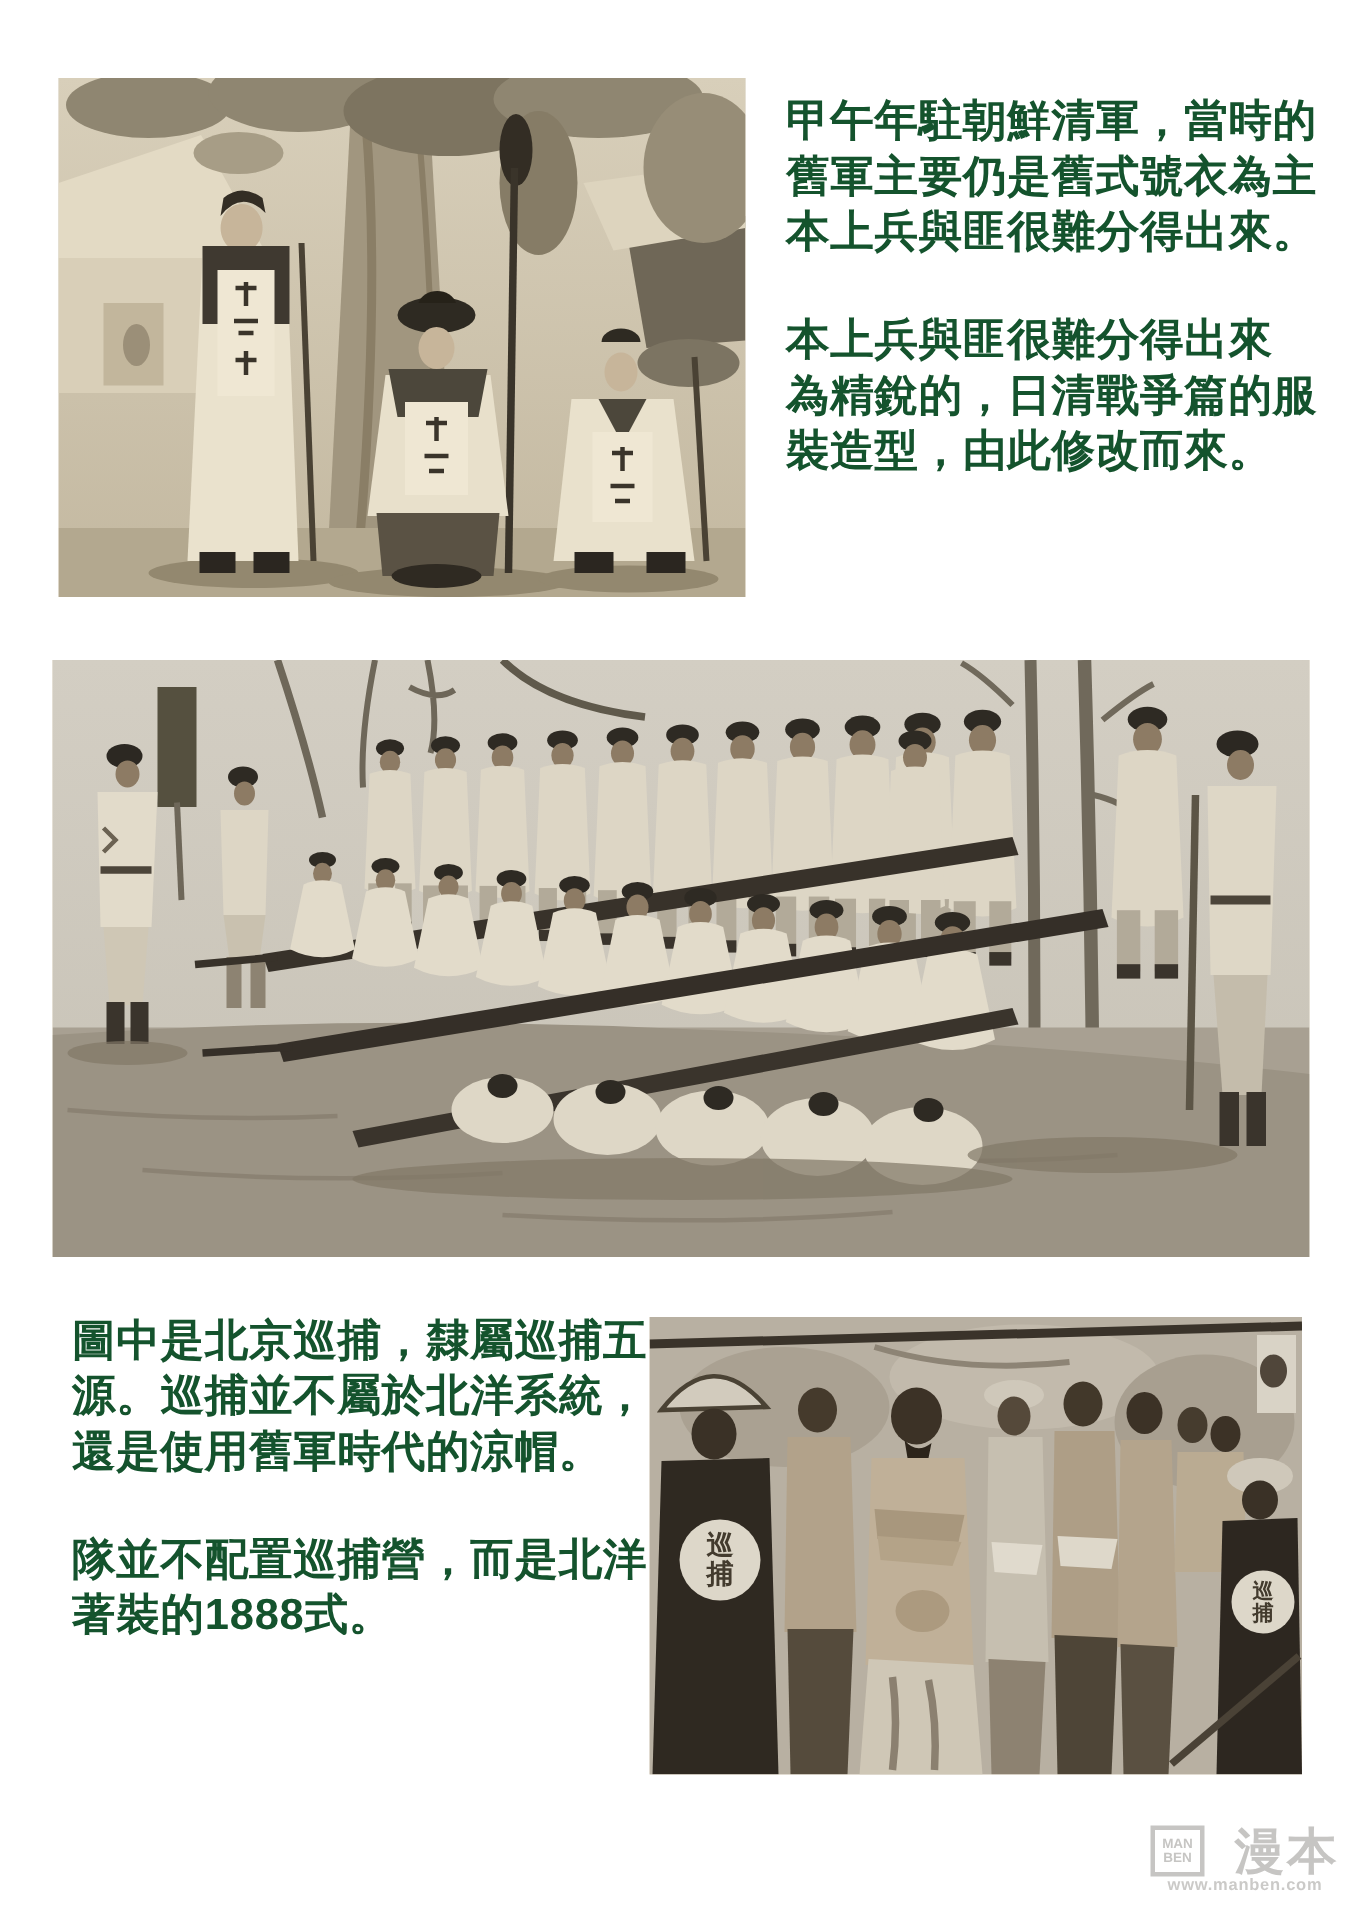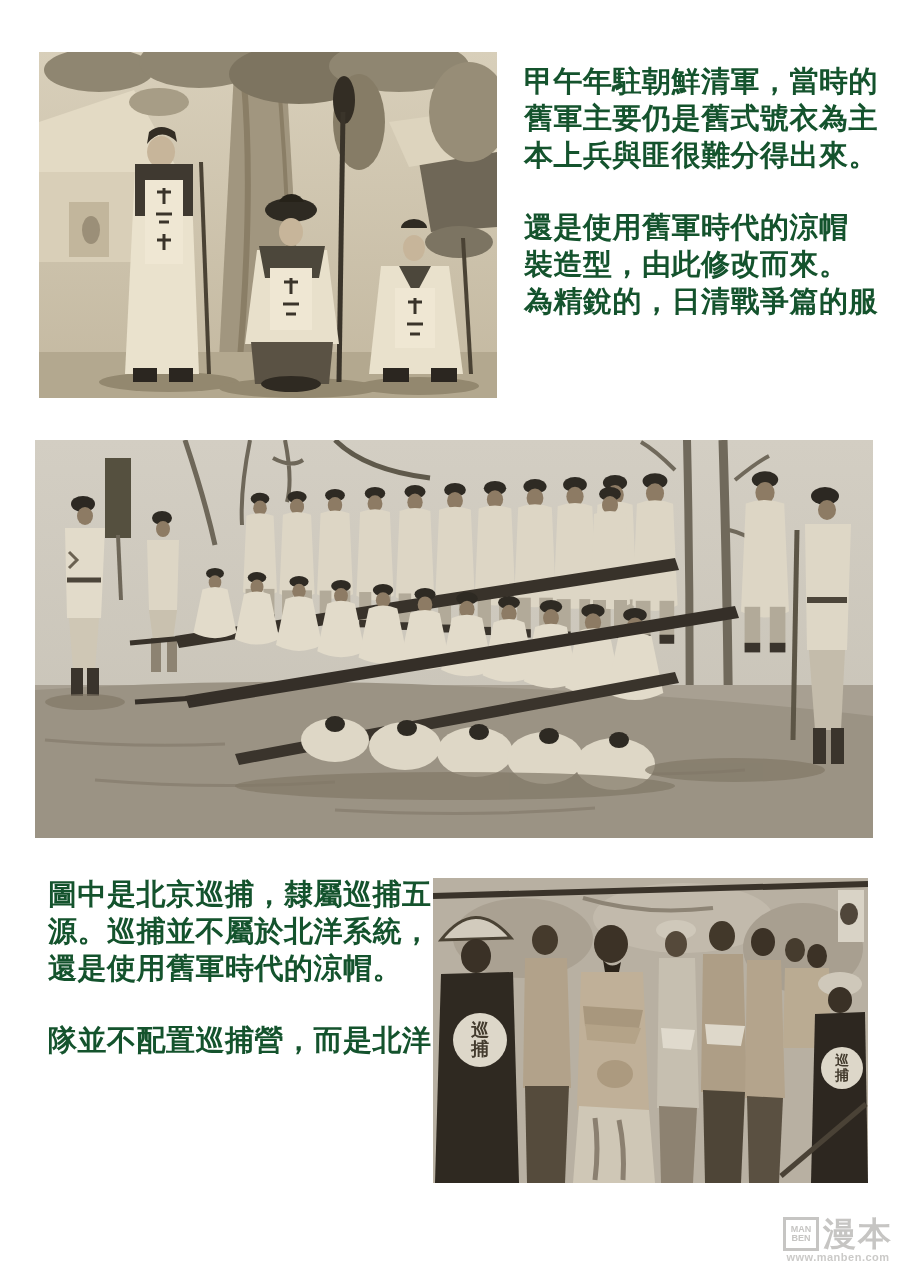--- a/index.html
+++ b/index.html
@@ -14,21 +14,21 @@
   #photo-mid{left:35px;top:440px;width:838px;height:398px;}
   #photo-bot{left:433px;top:878px;width:435px;height:305px;}
 
   .cjk-text{position:absolute;color:#14532d;font-weight:700;font-size:29px;}
   .cjk-text .line{height:37px;line-height:37px;white-space:nowrap;letter-spacing:0.5px;}
   #text-top{left:524px;top:63px;width:360px;}
   #text-bot{left:48px;top:876px;width:400px;}
   .para-gap{margin-top:35px;}
 
   .watermark{position:absolute;right:7px;bottom:10px;color:#c6c5c3;text-align:center;}
-  .wm-row{display:flex;align-items:center;gap:4px;justify-content:flex-end;}
+  .wm-row{display:flex;align-items:center;gap:20px;justify-content:flex-end;}
   .wm-logo{width:30px;height:28px;border:3px solid #c6c5c3;display:flex;flex-direction:column;
            justify-content:center;align-items:center;font-size:9px;font-weight:bold;line-height:9px;
            letter-spacing:0;}
   .wm-brand{font-size:33px;font-weight:bold;letter-spacing:2px;line-height:34px;}
   .wm-url{font-size:11px;font-weight:bold;margin-top:0px;letter-spacing:0.5px;color:#cbcac8;}
 </style>
 </head>
 <body>
 
 <div class="page">
@@ -130,23 +130,23 @@
     </svg>
   </div>
 
   <div class="cjk-text" id="text-top">
     <div>
       <div class="line">甲午年駐朝鮮清軍，當時的</div>
       <div class="line">舊軍主要仍是舊式號衣為主</div>
       <div class="line">本上兵與匪很難分得出來。</div>
     </div>
     <div class="para-gap">
-      <div class="line">還是使用舊軍時代的涼帽</div>
+      <div class="line">本上兵與匪很難分得出來</div>
+      <div class="line">為精銳的，日清戰爭篇的服</div>
       <div class="line">裝造型，由此修改而來。</div>
-      <div class="line">為精銳的，日清戰爭篇的服</div>
     </div>
   </div>
 
   <div class="photo" id="photo-mid">
     <svg viewBox="0 0 838 398" preserveAspectRatio="none">
       <defs>
         <linearGradient id="sky2" x1="0" y1="0" x2="0" y2="1">
           <stop offset="0" stop-color="#d3cec3"></stop>
             <stop offset="1" stop-color="#c6c1b5"></stop>
         </linearGradient>
@@ -283,20 +283,21 @@
   </div>
 
   <div class="cjk-text" id="text-bot">
     <div>
       <div class="line">圖中是北京巡捕，隸屬巡捕五</div>
       <div class="line">源。巡捕並不屬於北洋系統，</div>
       <div class="line">還是使用舊軍時代的涼帽。</div>
     </div>
     <div class="para-gap">
       <div class="line">隊並不配置巡捕營，而是北洋</div>
+      <div class="line">著裝的1888式。</div>
     </div>
   </div>
 
   <div class="photo" id="photo-bot">
     <svg viewBox="0 0 435 305" preserveAspectRatio="none">
       <rect width="435" height="305" fill="#b8b0a2"></rect>
 
       <g>
         <ellipse cx="90" cy="60" rx="70" ry="40" fill="#aaa192"></ellipse>
         <ellipse cx="250" cy="40" rx="90" ry="35" fill="#c2baac"></ellipse>

